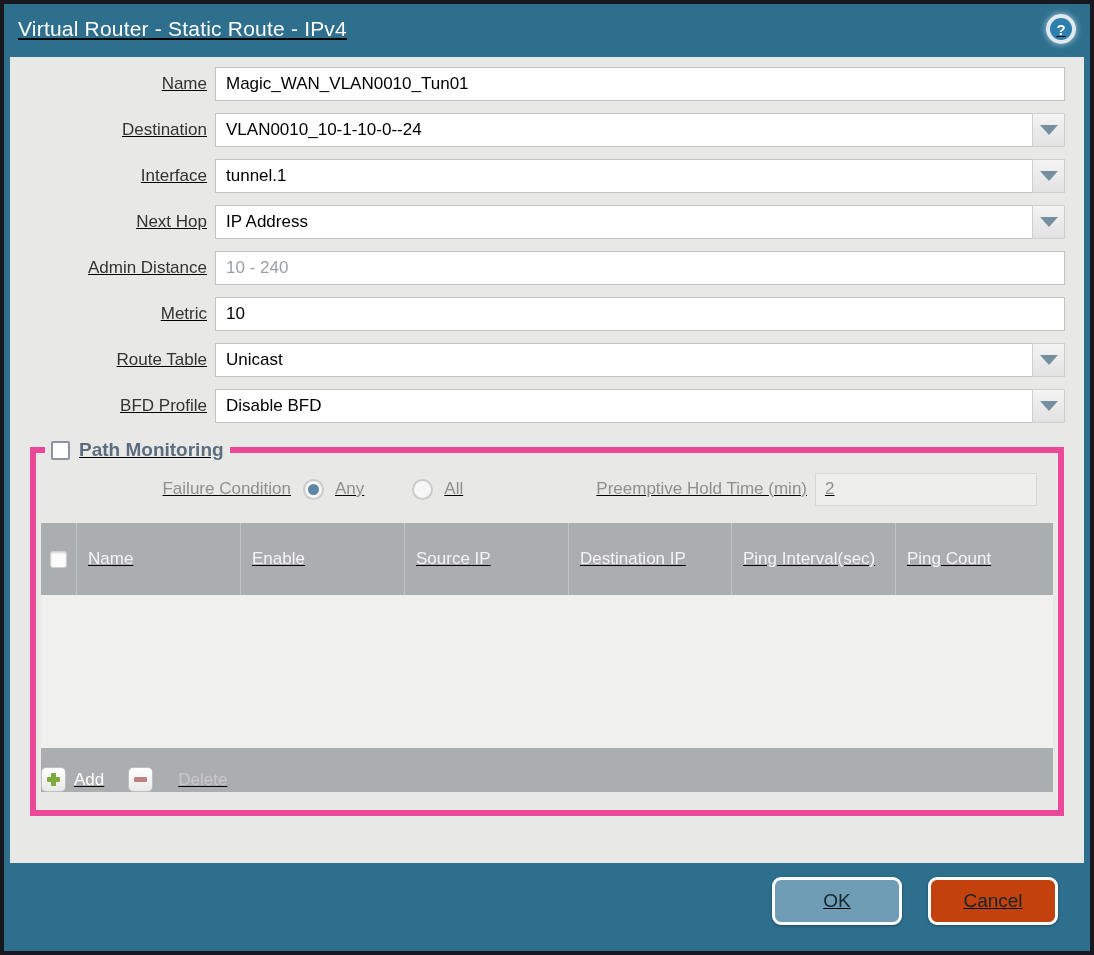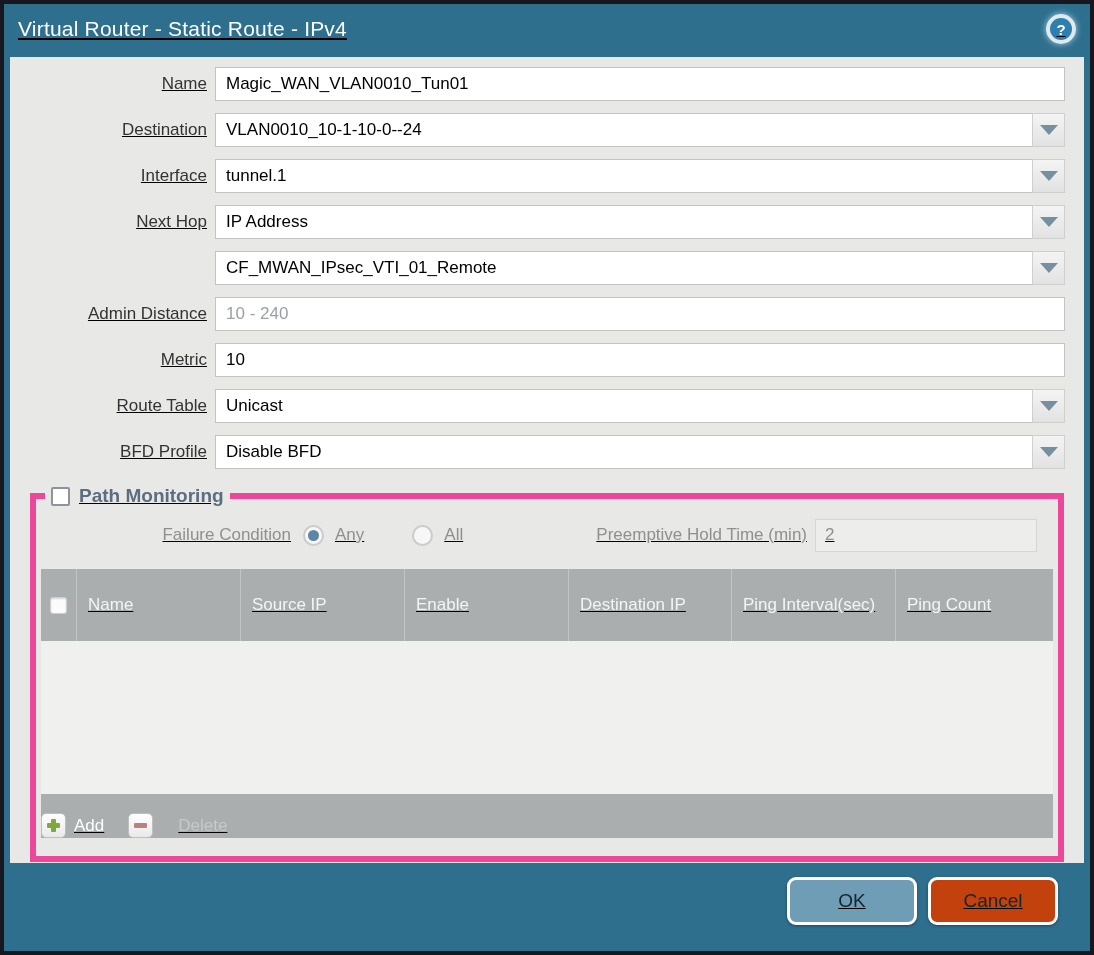--- a/index.html
+++ b/index.html
@@ -203,21 +203,21 @@
   .add-btn .h-bar, .add-btn .v-bar { background: #7daa3a; }
   .delete-btn .h-bar { background: #bc8181; }
   .tool-label { font-size: 17px; margin: 0 0 0 8px; }
   .add-btn .tool-label { color: #ffffff; }
   .delete-btn { margin-left: 24px; cursor: default; }
   .delete-btn .tool-label { color: #c6c9c8; margin-left: 25px; }
 
   
   .footer {
     display: flex; justify-content: flex-end;
-    gap: 11px;
+    gap: 26px;
     padding: 14px 32px 0 6px;
   }
   .btn {
     width: 130px; height: 48px;
     border-radius: 9px;
     border: 3px solid #ffffff;
     font-family: "Liberation Sans", sans-serif;
     font-size: 19px;
     color: #14262e;
     cursor: pointer;
@@ -270,29 +270,20 @@
     <div class="form-row">
       <span class="form-label">Next Hop</span>
       <span class="field-wrap dropdown">
         <input type="text" value="IP Address" style="">
         <span class="dd-btn">
           <span class="dd-arrow"></span>
         </span>
       </span>
     </div>
 
-    <div class="form-row">
-      <span class="form-label"></span>
-      <span class="field-wrap dropdown">
-        <input type="text" value="CF_MWAN_IPsec_VTI_01_Remote" style="">
-        <span class="dd-btn">
-          <span class="dd-arrow"></span>
-        </span>
-      </span>
-    </div>
 
     <div class="form-row">
       <span class="form-label">Admin Distance</span>
       <span class="field-wrap">
         <input type="text" placeholder="10 - 240" style="">
       </span>
     </div>
 
     <div class="form-row">
       <span class="form-label">Metric</span>
@@ -338,22 +329,22 @@
         <span class="pht-label">Preemptive Hold Time (min)</span>
         <input class="pht-input" type="text" disabled="" value="2" style="">
       </div>
 
       <div class="pm-table">
         <div class="pm-thead">
           <span class="pm-th-check">
             <span class="th-checkbox"></span>
           </span>
           <span class="pm-th">Name</span>
+          <span class="pm-th">Enable</span>
           <span class="pm-th">Source IP</span>
-          <span class="pm-th">Enable</span>
           <span class="pm-th">Destination IP</span>
           <span class="pm-th">Ping Interval(sec)</span>
           <span class="pm-th">Ping Count</span>
         </div>
         <div class="pm-tbody"></div>
         <div class="pm-toolbar">
           <span class="tool-btn add-btn">
             <span class="tool-icon">
                 <span class="h-bar"></span>
                 <span class="v-bar"></span>

